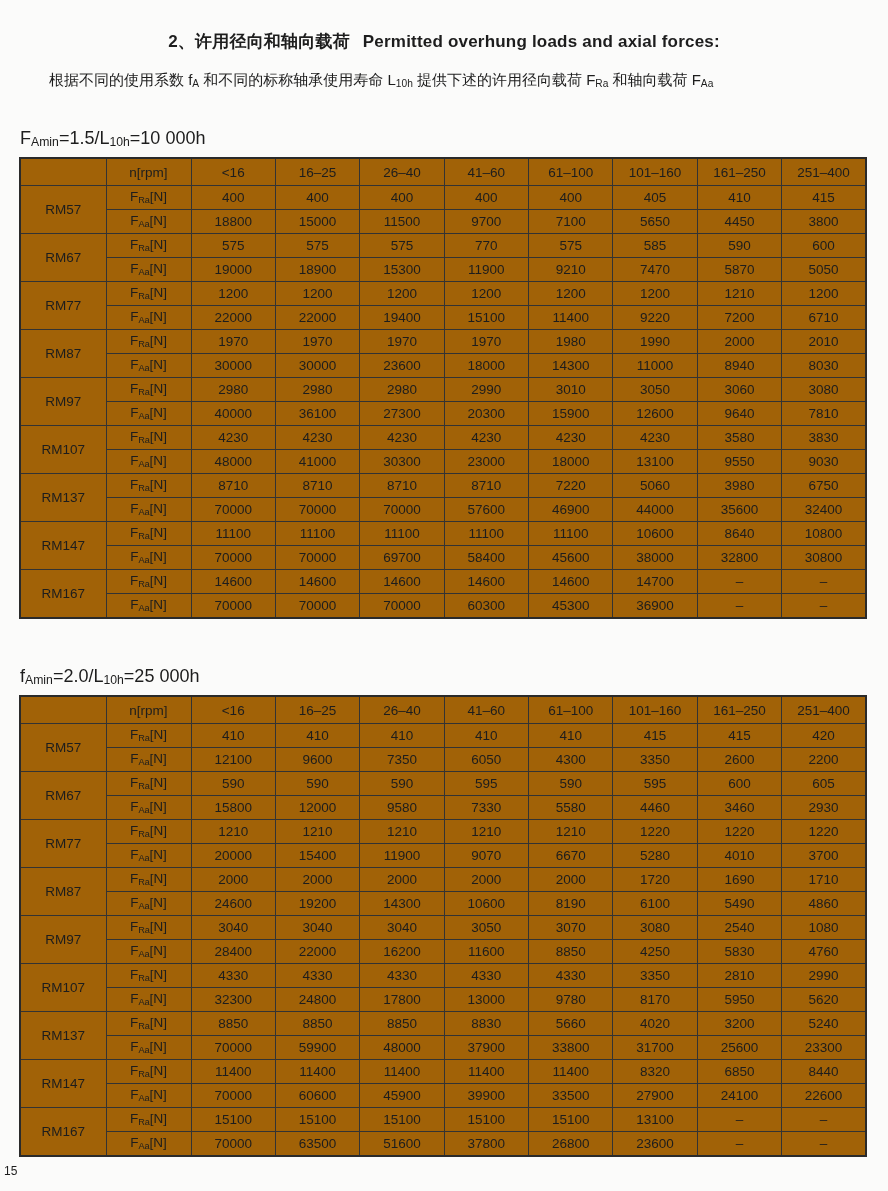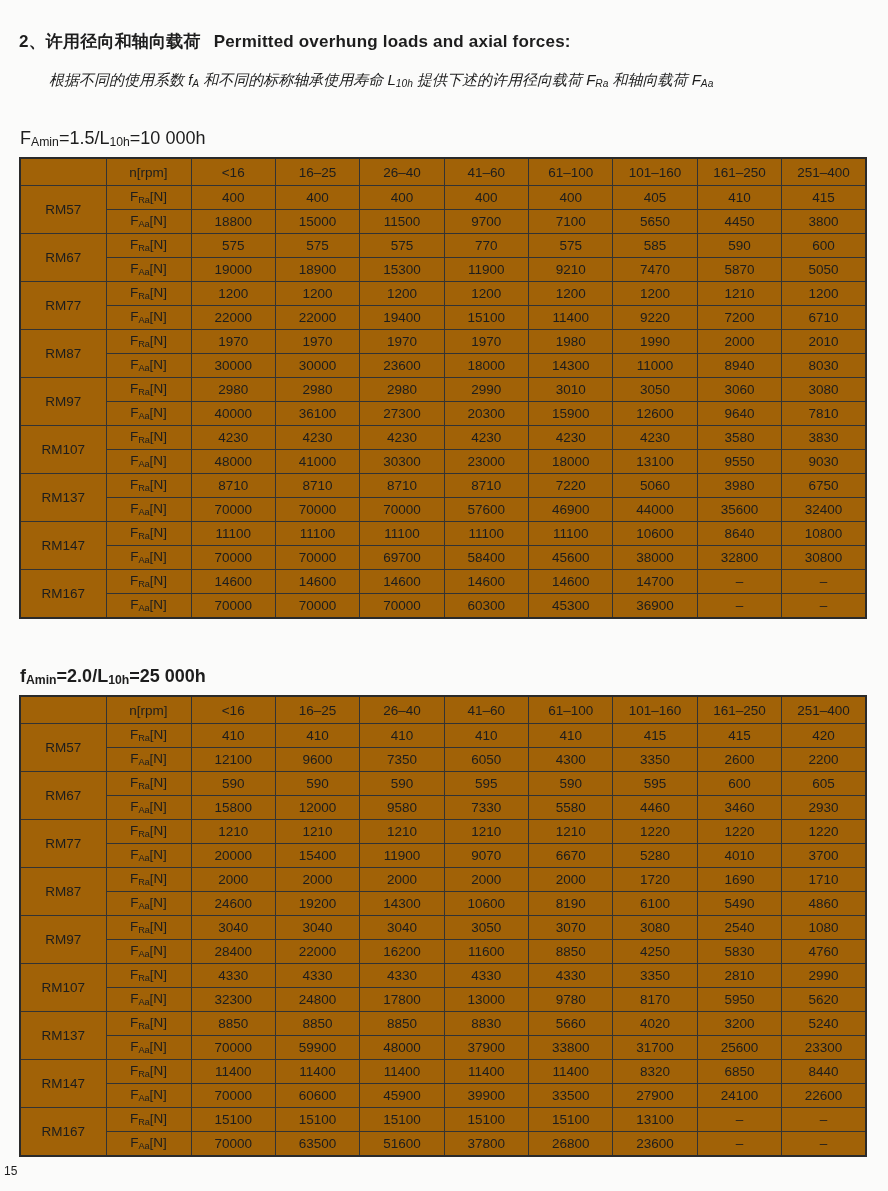--- a/index.html
+++ b/index.html
@@ -5,28 +5,28 @@
   html, body { margin:0; padding:0; }
   body {
     width:888px; height:1191px;
     background:#fbfbfa;
     color:#1d1d1d;
     font-family:"Liberation Sans","DejaVu Sans",sans-serif;
   }
   .page { position:relative; width:888px; height:1191px; overflow:hidden; }
   .content { padding:30px 19px 0 19px; }
 
-  .title { font-size:17px; font-weight:bold; margin:0 0 14px 0; letter-spacing:.2px; }
+  .title { font-size:17px; font-weight:bold; margin:0 0 14px 0; letter-spacing:.2px;text-align:center; }
   .title-en { margin-left:13px; }
 
   .intro { font-size:15px; line-height:26px; margin:0; }
-  .indent { text-indent:2em;font-style:italic; }
+  .indent { text-indent:2em; }
 
   .caption { font-size:18px; margin:33px 0 8px 1px; }
-  .caption.second { margin-top:47px;font-weight:bold; }
+  .caption.second { margin-top:47px; }
 
   .sub { font-size:0.68em; position:relative; top:0.18em; letter-spacing:0; }
 
   table.data {
     width:848px;
     border-collapse:collapse;
     table-layout:fixed;
     border:2px solid #2a2a2a;
     background:#a16207;
   }

